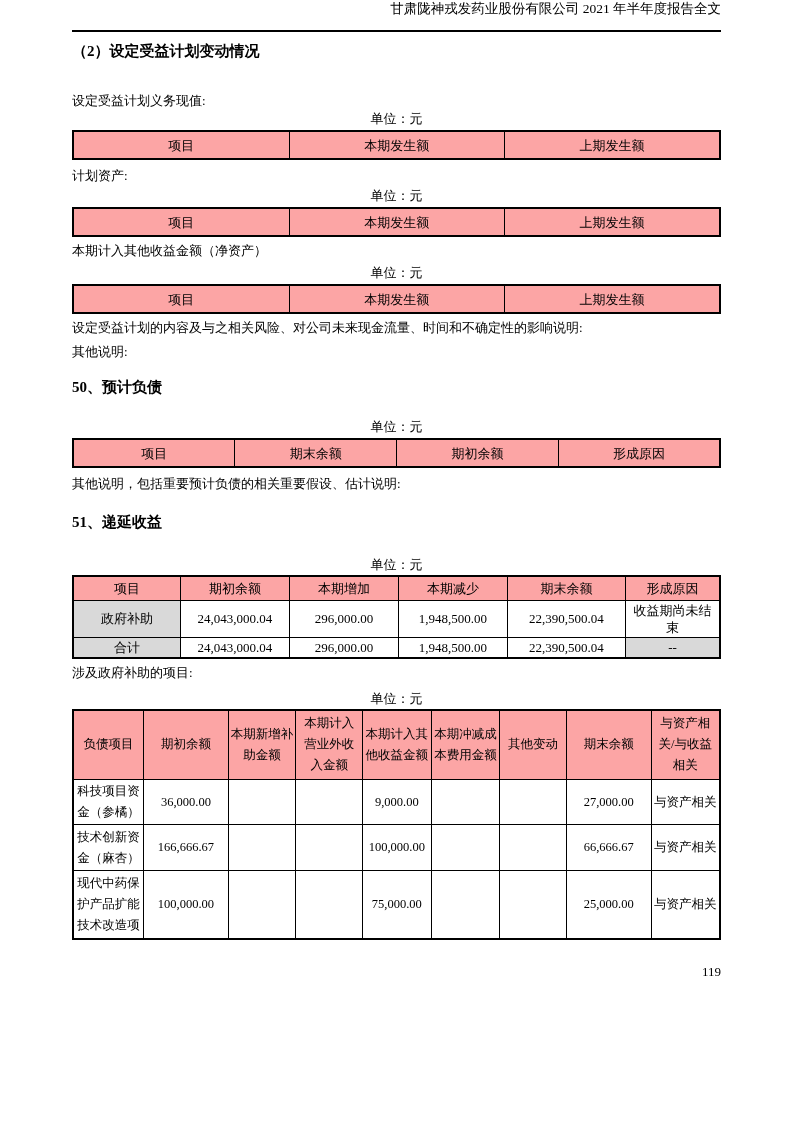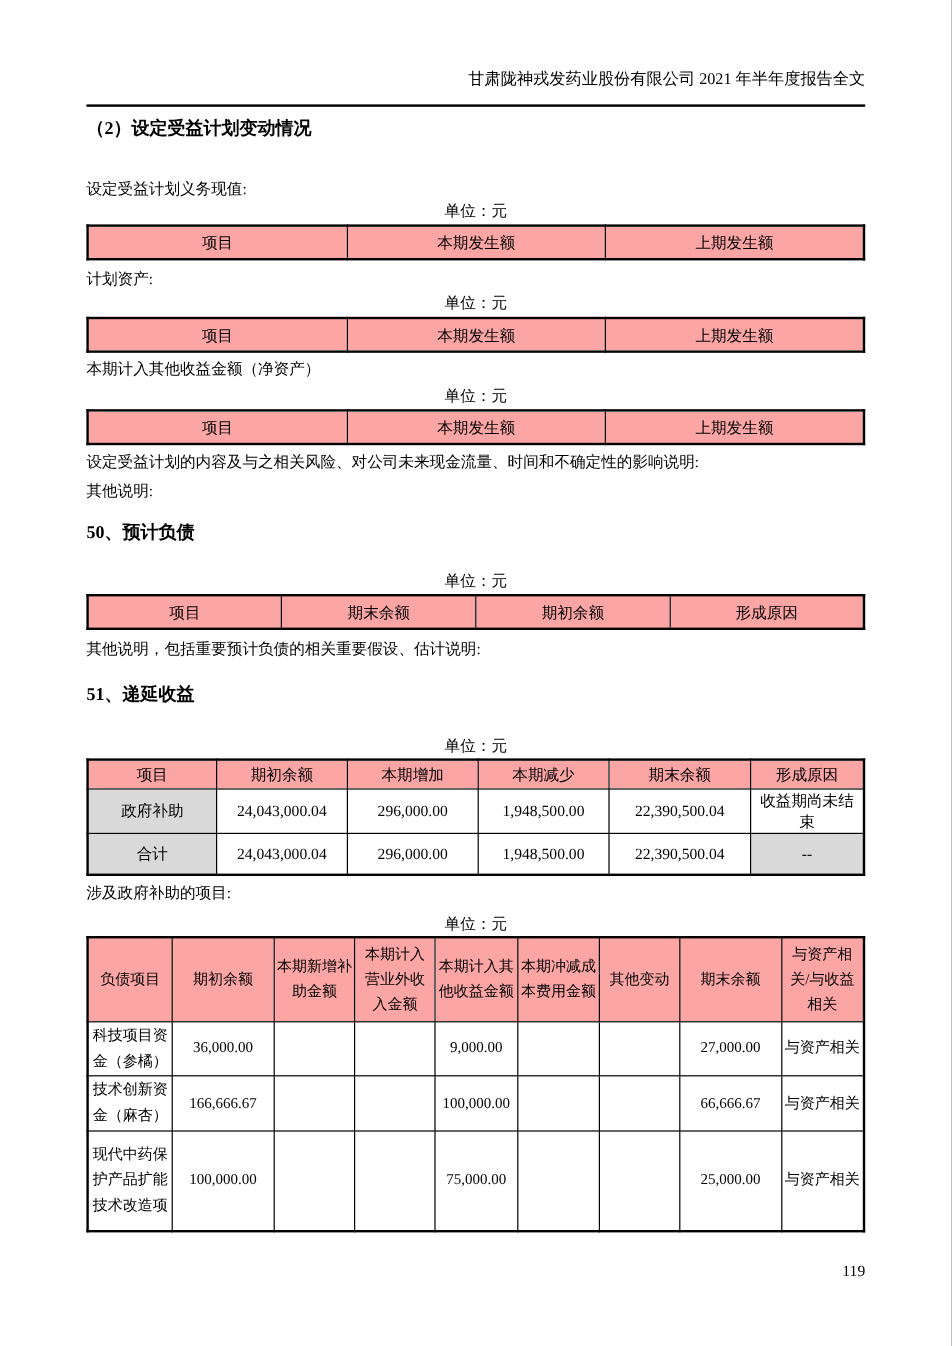--- a/index.html
+++ b/index.html
@@ -12,21 +12,20 @@
     background: #ffffff;
     color: #000000;
     font-family: "Liberation Serif", "DejaVu Serif", serif;
     font-size: 13px;
     overflow: hidden;
   }
   .content { margin: 0 72px; }
 
   .doc-header {
     margin: 0 72px;
-    padding-top: 57px;
     padding-bottom: 12px;
     border-bottom: 2px solid #000;
     text-align: right;
     font-size: 13.5px;
     line-height: 18px;
   }
 
   .h-major {
     font-size: 15px;
     font-weight: bold;
@@ -53,27 +52,27 @@
   }
   td.th { background: #fca5a5; }
   td.gray { background: #d9d9d9; }
   td.num { text-align: right; padding-right: 2px; }
   td.left { text-align: left; padding-left: 3px; }
 
   .t-simple td { height: 28px; }
   .t-prov td { height: 28px; }
 
   .t-deferred td.hrow { height: 24px; }
-  .t-deferred td.drow { height: 35px; }
+  .t-deferred td.drow { height: 20px; }
 
   table.t-grants td { font-size: 12.5px; line-height: 21px; padding: 1px 2px; }
   .t-grants td.hrow { height: 70px; }
   .t-grants td.r1 { height: 43px; }
   .t-grants td.r2 { height: 46px; }
-  .t-grants td.r3 { height: 84px; margin-top: 32px; }
+  .t-grants td.r3 { height: 68px; margin-top: 32px; }
 
   .page-number {
     margin: 24px 72px 0 72px;
     text-align: right;
     font-size: 13px;
     line-height: 16px;
   }
 
   
   .mt-head1 { margin-top: 10px; }

